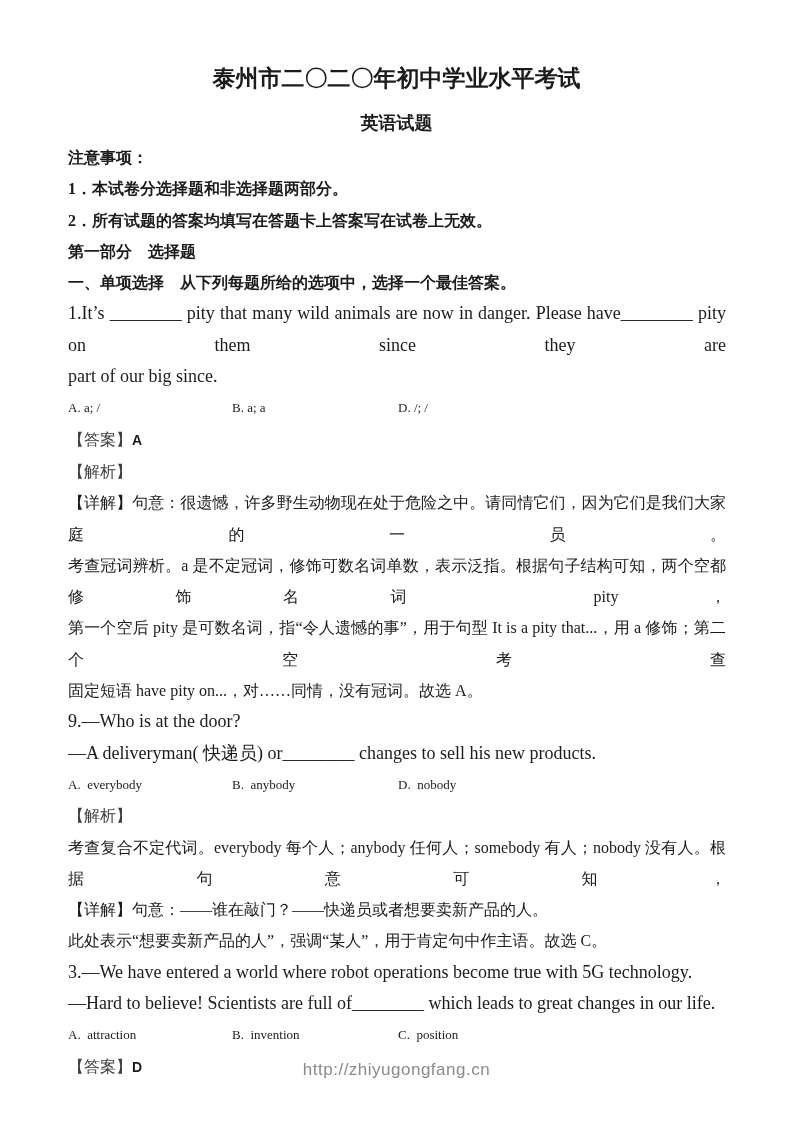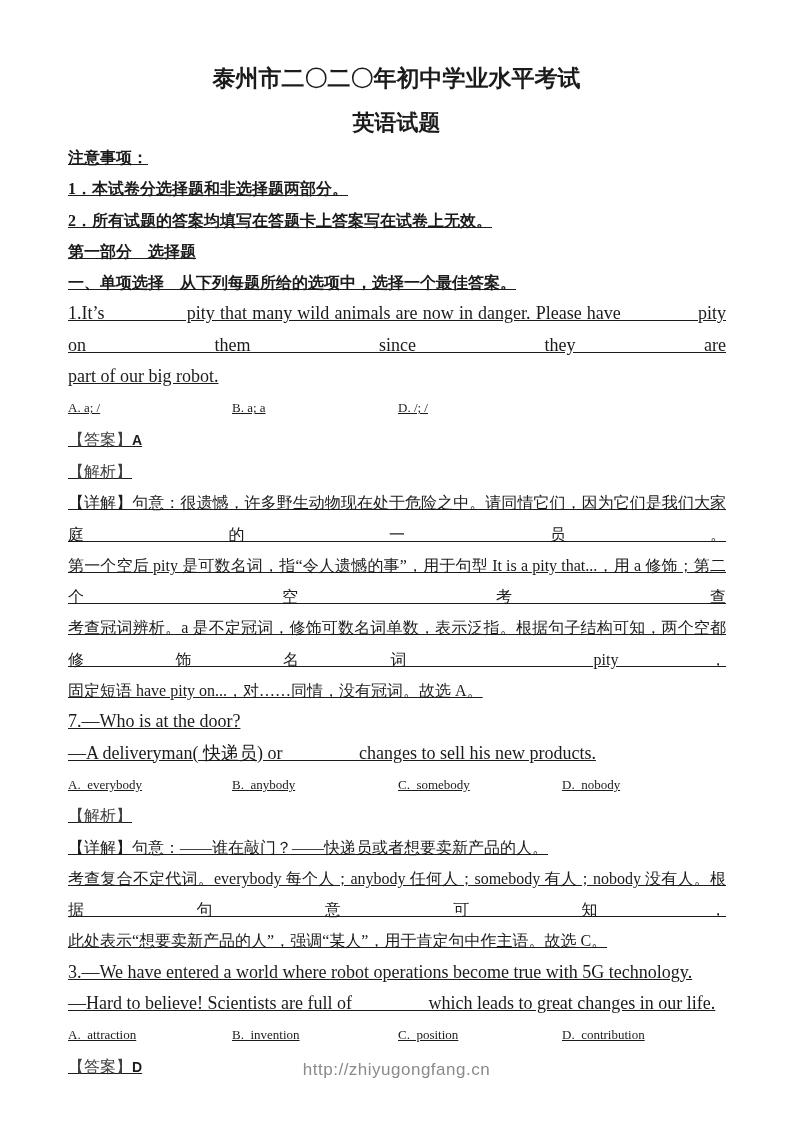--- a/index.html
+++ b/index.html
@@ -14,30 +14,30 @@
   .title{
     margin:64px 0 0 0;
     text-align:center;
     font-size:23px;
     font-weight:bold;
     line-height:30px;
   }
   .subtitle{
     margin:14px 0 0 0;
     text-align:center;
-    font-size:22px;
+    font-size:18px;
     font-weight:bold;
     line-height:30px;
   }
   .body{
     margin:4px 67px 0 68px;
     font-size:16px;
     line-height:31.3px;
   }
-  .line{min-height:31.3px;text-decoration:underline;}
+  .line{min-height:31.3px;}
   .bold{font-weight:bold;}
   .en{font-size:18px;}
   .fill{text-align:justify;text-align-last:justify;}
   .options{
     display:grid;
     grid-template-columns:164px 166px 164px auto;
     font-size:13px;
     white-space:pre;
   }
   .marker{color:#404040;}
@@ -68,53 +68,51 @@
 
   <div class="body">
 
     <div class="line bold">注意事项：</div>
     <div class="line bold">1．本试卷分选择题和非选择题两部分。</div>
     <div class="line bold">2．所有试题的答案均填写在答题卡上答案写在试卷上无效。</div>
     <div class="line bold">第一部分　选择题</div>
     <div class="line bold">一、单项选择　从下列每题所给的选项中，选择一个最佳答案。</div>
 
     <div class="line en fill">1.It’s ________ pity that many wild animals are now in danger. Please have________ pity on them since they are</div>
-    <div class="line en">part of our big robot.</div>
+    <div class="line en">part of our big since.</div>
     <div class="line options">
       <span>A. a; /</span>
       <span>B. a; a</span>
       <span>D. /; /</span>
     </div>
     <div class="line"><span class="marker">【答案】</span><span class="ans">A</span></div>
     <div class="line"><span class="marker">【解析】</span></div>
     <div class="line fill">【详解】句意：很遗憾，许多野生动物现在处于危险之中。请同情它们，因为它们是我们大家庭的一员。</div>
+    <div class="line fill">考查冠词辨析。a 是不定冠词，修饰可数名词单数，表示泛指。根据句子结构可知，两个空都修饰名词 pity，</div>
     <div class="line fill">第一个空后 pity 是可数名词，指“令人遗憾的事”，用于句型 It is a pity that...，用 a 修饰；第二个空考查</div>
-    <div class="line fill">考查冠词辨析。a 是不定冠词，修饰可数名词单数，表示泛指。根据句子结构可知，两个空都修饰名词 pity，</div>
     <div class="line">固定短语 have pity on...，对……同情，没有冠词。故选 A。</div>
 
-    <div class="line en">7.—Who is at the door?</div>
+    <div class="line en">9.—Who is at the door?</div>
     <div class="line en">—A deliveryman( 快递员) or________ changes to sell his new products.</div>
     <div class="line options">
       <span>A.  everybody</span>
       <span>B.  anybody</span>
-      <span>C.  somebody</span>
       <span>D.  nobody</span>
     </div>
     <div class="line"><span class="marker">【解析】</span></div>
+    <div class="line fill">考查复合不定代词。everybody 每个人；anybody 任何人；somebody 有人；nobody 没有人。根据句意可知，</div>
     <div class="line">【详解】句意：——谁在敲门？——快递员或者想要卖新产品的人。</div>
-    <div class="line fill">考查复合不定代词。everybody 每个人；anybody 任何人；somebody 有人；nobody 没有人。根据句意可知，</div>
     <div class="line">此处表示“想要卖新产品的人”，强调“某人”，用于肯定句中作主语。故选 C。</div>
 
     <div class="line en">3.—We have entered a world where robot operations become true with 5G technology.</div>
     <div class="line en">—Hard to believe! Scientists are full of________ which leads to great changes in our life.</div>
     <div class="line options">
       <span>A.  attraction</span>
       <span>B.  invention</span>
       <span>C.  position</span>
-      <span>D.  contribution</span>
     </div>
     <div class="line"><span class="marker">【答案】</span><span class="ans">D</span></div>
     <div class="line"></div>
 
   </div>
 
   <div class="footer">http://zhiyugongfang.cn</div>
 
 </div>
 

